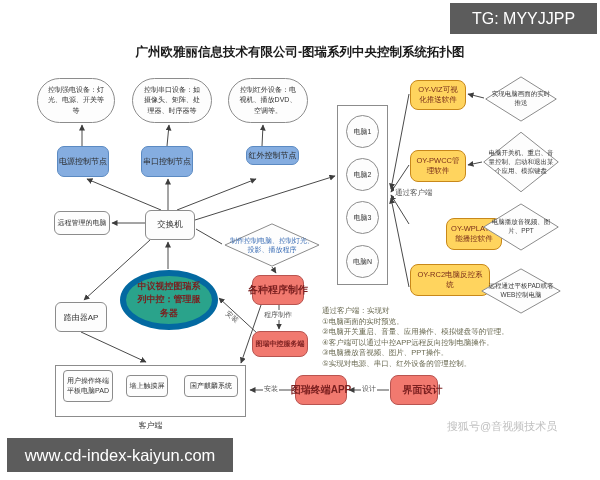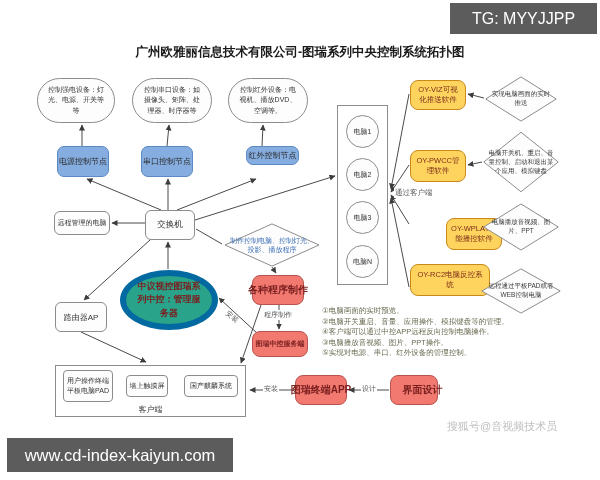--- a/index.html
+++ b/index.html
@@ -28,21 +28,21 @@
   .diamond .dtext { position:absolute; left:50%; top:50%; transform:translate(-50%,-50%);
                     width:88%; text-align:center; font-size:6.5px; line-height:1.35; color:#3a3a3a; }
   .conn-label { position:absolute; z-index:3; background:#ffffff; font-size:7px; color:#555;
                 padding:0 1px; white-space:nowrap; }
   .badge { position:absolute; z-index:4; background:#5c5c5c; color:#ffffff;
            display:flex; align-items:center; justify-content:center; }
   #title { position:absolute; left:0; right:0; top:44px; text-align:center;
            font-size:12.5px; font-weight:bold; color:#1a1a1a; z-index:2; }
   #client-container { position:absolute; left:55px; top:365px; width:191px; height:52px;
                       border:1px solid #8c8c8c; background:#ffffff; z-index:1; }
-  #client-label { position:absolute; left:55px; top:404px; width:191px; text-align:center;
+  #client-label { position:absolute; left:55px; top:420px; width:191px; text-align:center;
                   font-size:8px; color:#333; z-index:2; }
   #comp-rect { position:absolute; left:337px; top:105px; width:51px; height:180px;
                border:1px solid #8c8c8c; background:#ffffff; z-index:1; }
   #func-text { position:absolute; left:322px; top:306px; width:212px; z-index:2;
                font-size:7.5px; line-height:10.6px; color:#6a6a52; }
   #sohu-mark { position:absolute; left:447px; top:419px; z-index:4; font-size:11px;
                color:#c0c0c0; text-shadow:1px 1px 0 #ffffff; }
   .mid-diamond-text { color:#3a6db5 !important; font-size:7px !important; }
 </style>
 </head>
@@ -149,20 +149,21 @@
     <div class="dtext">电脑播放音视频、图片、PPT</div>
   </div>
   <div class="diamond" style="left:481px;top:268px;width:80px;height:46px;">
     <svg viewBox="0 0 100 50" preserveAspectRatio="none">
         <polygon points="50,1 99,25 50,49 1,25" fill="#fdfdfd" stroke="#8c8c8c" stroke-width="1" vector-effect="non-scaling-stroke"></polygon>
       </svg>
     <div class="dtext">远程通过平板PAD或者WEB控制电脑</div>
   </div>
 
   <div id="func-text">
+    <div>通过客户端：实现对</div>
     <div>①电脑画面的实时预览。</div>
     <div>②电脑开关重启、音量、应用操作、模拟键盘等的管理。</div>
     <div>④客户端可以通过中控APP远程反向控制电脑操作。</div>
     <div>③电脑播放音视频、图片、PPT操作。</div>
     <div>⑤实现对电源、串口、红外设备的管理控制。</div>
   </div>
 
   <div class="conn-label" style="left:394px;top:188px;font-size:7.5px;">通过客户端</div>
   <div class="conn-label" style="left:263px;top:310px;">程序制作</div>
   <div class="conn-label" style="left:224px;top:312px;transform:rotate(40deg);background:transparent;">安装</div>

